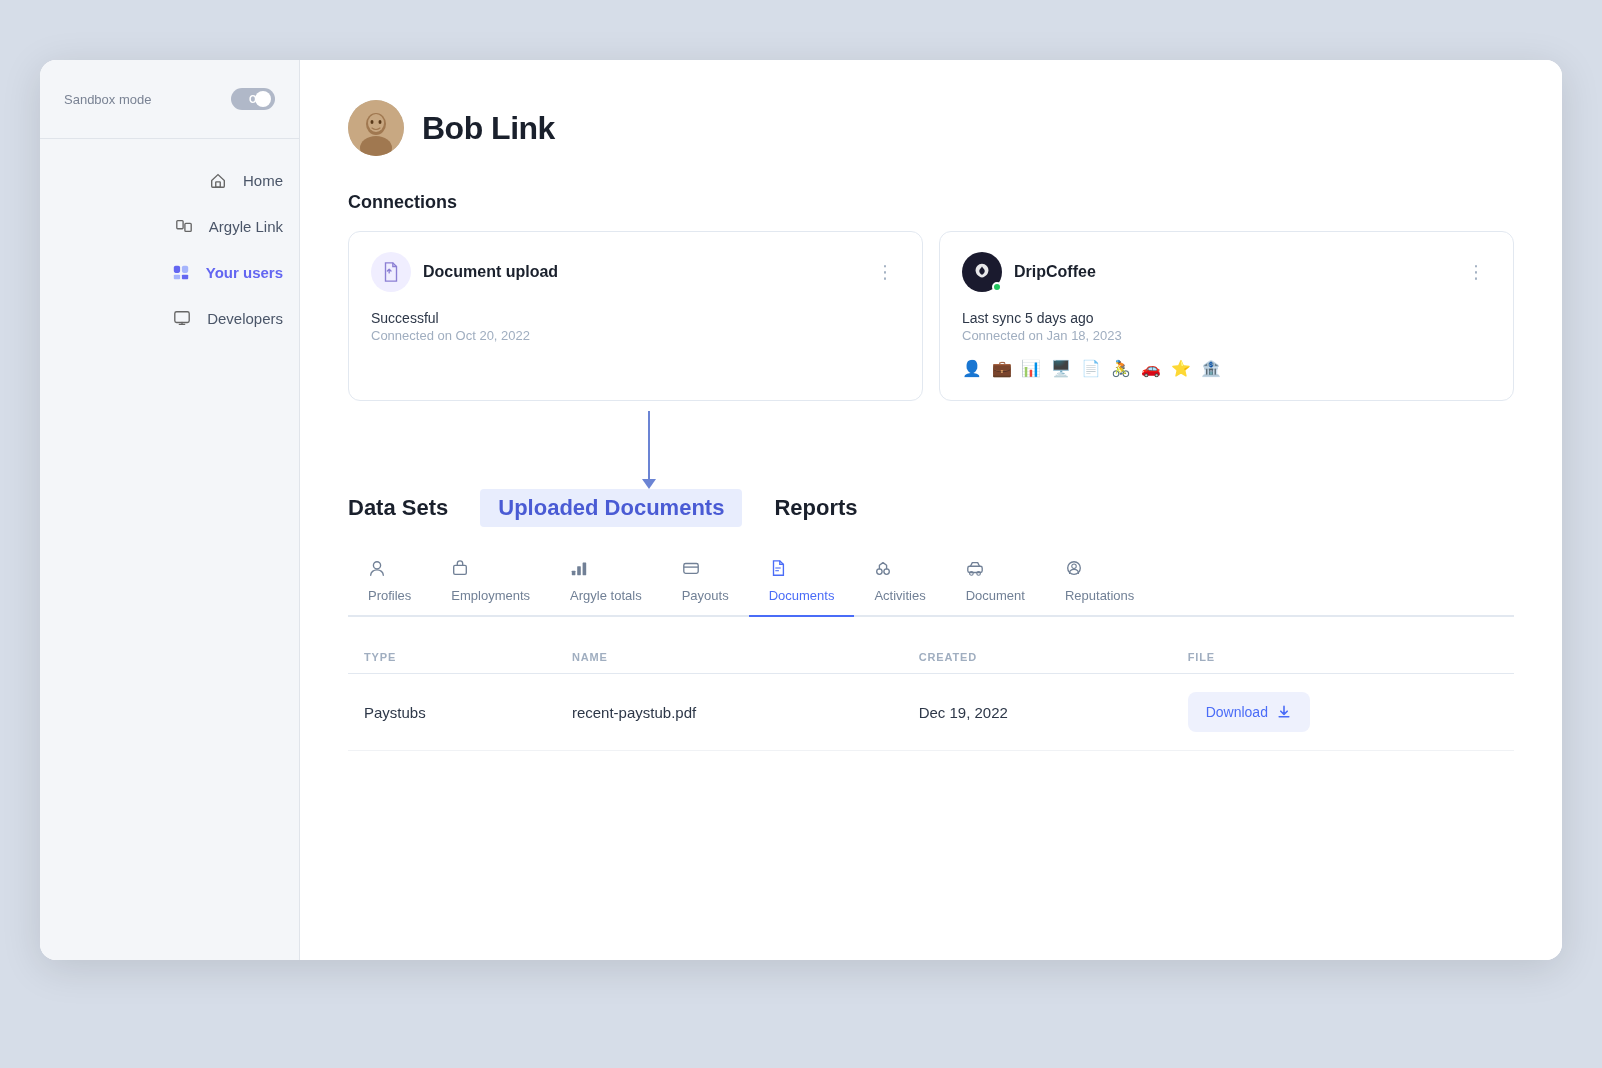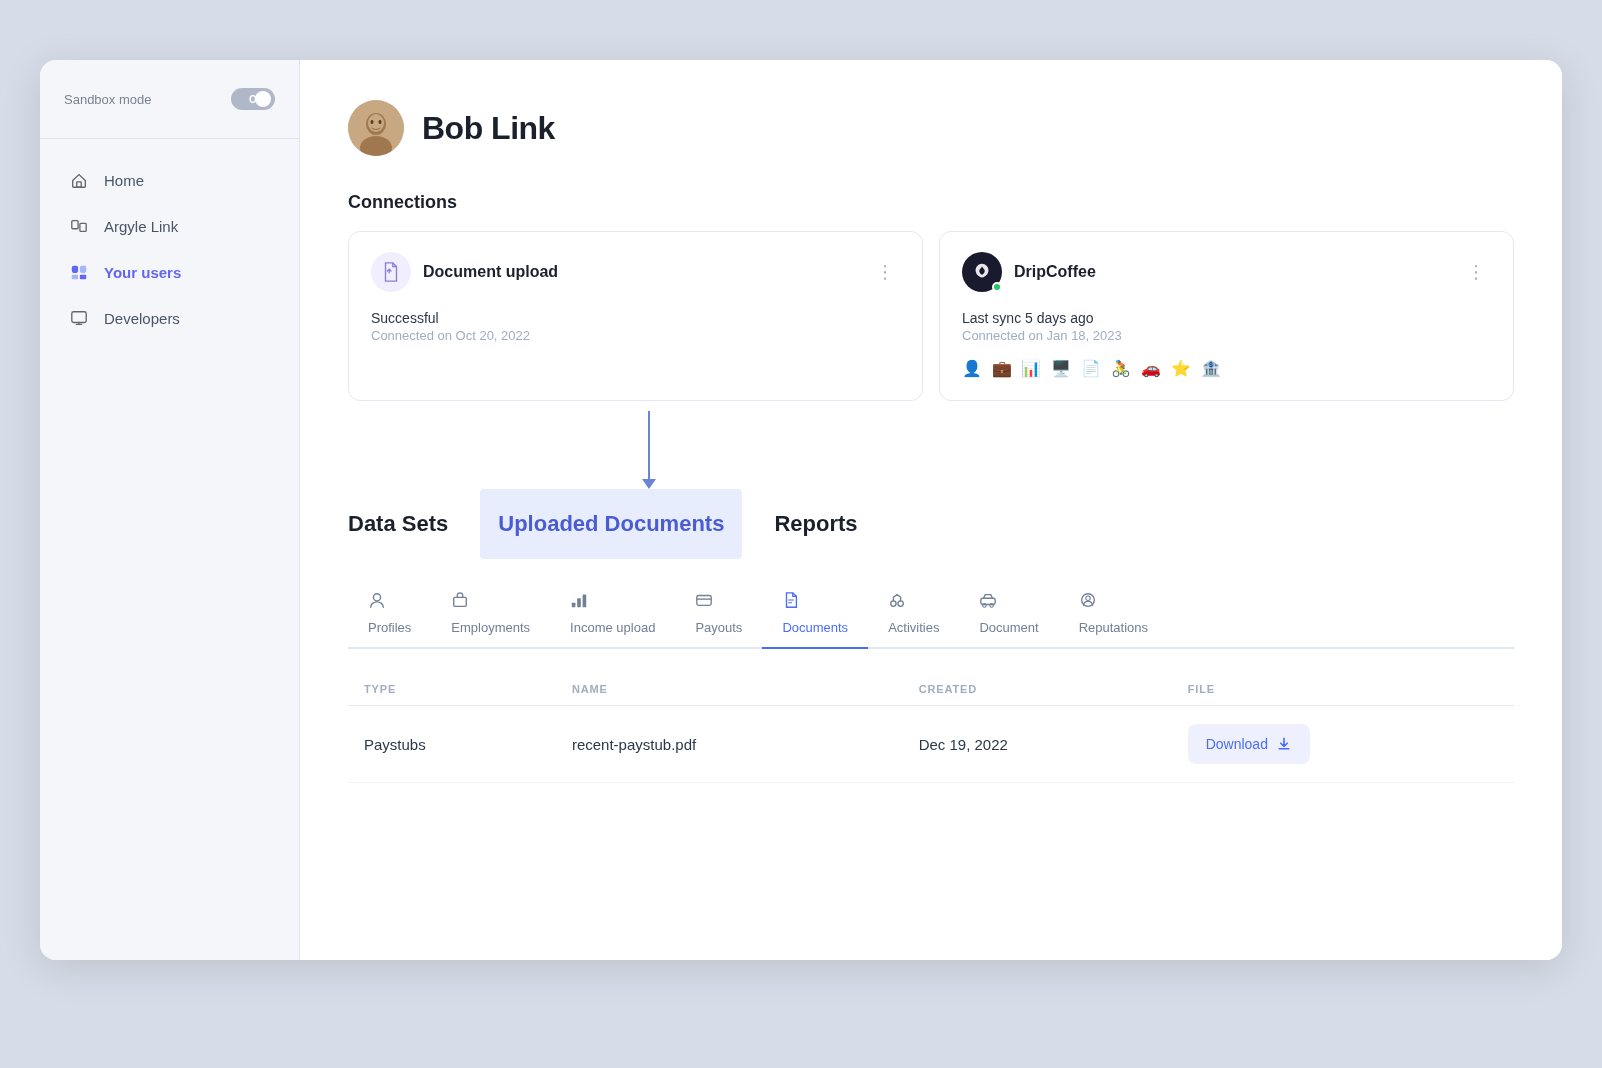--- a/index.html
+++ b/index.html
@@ -67,27 +67,28 @@
       right: 5px;
       font-size: 10px;
       color: #fff;
       font-weight: 700;
       letter-spacing: 0.3px;
     }
     .nav-item {
       display: flex;
       align-items: center;
       gap: 14px;
-      padding: 12px 28px;
+      padding: 12px 16px;
       cursor: pointer;
       font-size: 15px;
       color: #4a5568;
       border-radius: 0;
       transition: background 0.15s;
       font-weight: 400;
+      justify-content: flex-end;
     }
     .nav-item.active {
       color: #6366f1;
       font-weight: 600;
     }
     .nav-icon {
       width: 22px;
       height: 22px;
       display: flex;
       align-items: center;
@@ -247,21 +248,21 @@
       color: #a0aec0;
       cursor: pointer;
       padding: 4px 0;
     }
     .data-tab.active-tab {
       color: #1a202c;
     }
     .data-tab.highlight-tab {
       background: #e8edfd;
       color: #4a5bd4;
-      padding: 22px 18px;
+      padding: 6px 18px;
       border-radius: 4px;
       font-size: 22px;
       font-weight: 600;
     }
     
     .sub-tabs {
       display: flex;
       gap: 0;
       border-bottom: 2px solid #e2e8f0;
       margin-bottom: 24px;
@@ -482,21 +483,21 @@
         <span>Employments</span>
       </div>
       <div class="sub-tab">
         <span class="sub-tab-icon">
           <svg width="18" height="18" viewBox="0 0 20 20" fill="none">
               <rect x="2" y="13" width="4" height="5" fill="#718096" rx="0.5"></rect>
               <rect x="8" y="8" width="4" height="10" fill="#718096" rx="0.5"></rect>
               <rect x="14" y="4" width="4" height="14" fill="#718096" rx="0.5"></rect>
             </svg>
         </span>
-        <span>Income upload</span>
+        <span>Argyle totals</span>
       </div>
       <div class="sub-tab">
         <span class="sub-tab-icon">
           <svg width="18" height="18" viewBox="0 0 20 20" fill="none">
               <rect x="2" y="5" width="16" height="11" rx="2" stroke="#718096" stroke-width="1.5" fill="none"></rect>
               <path d="M2 9h16" stroke="#718096" stroke-width="1.5"></path>
             </svg>
         </span>
         <span>Payouts</span>
       </div>

